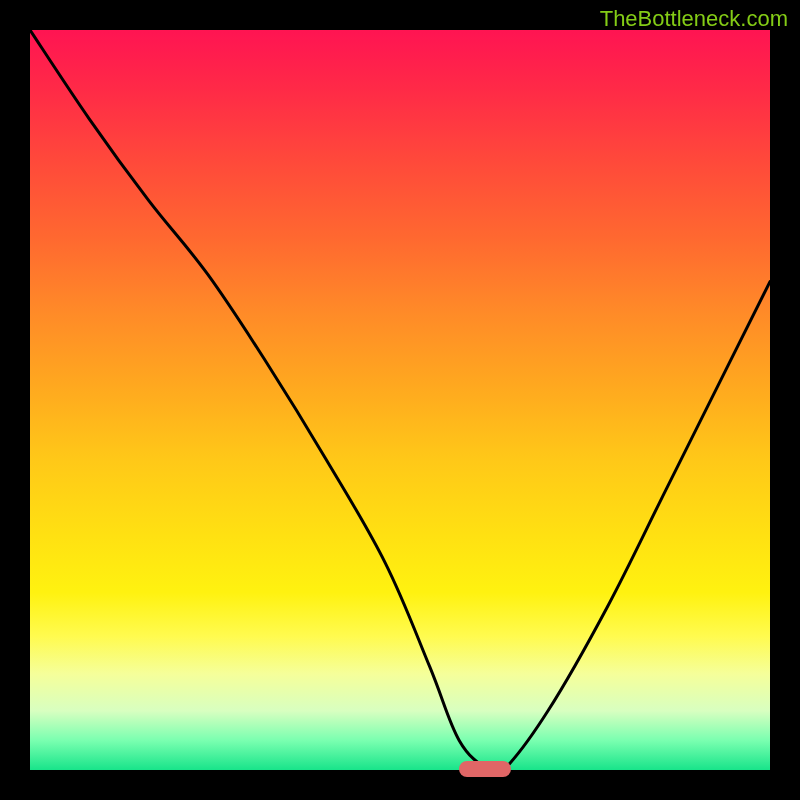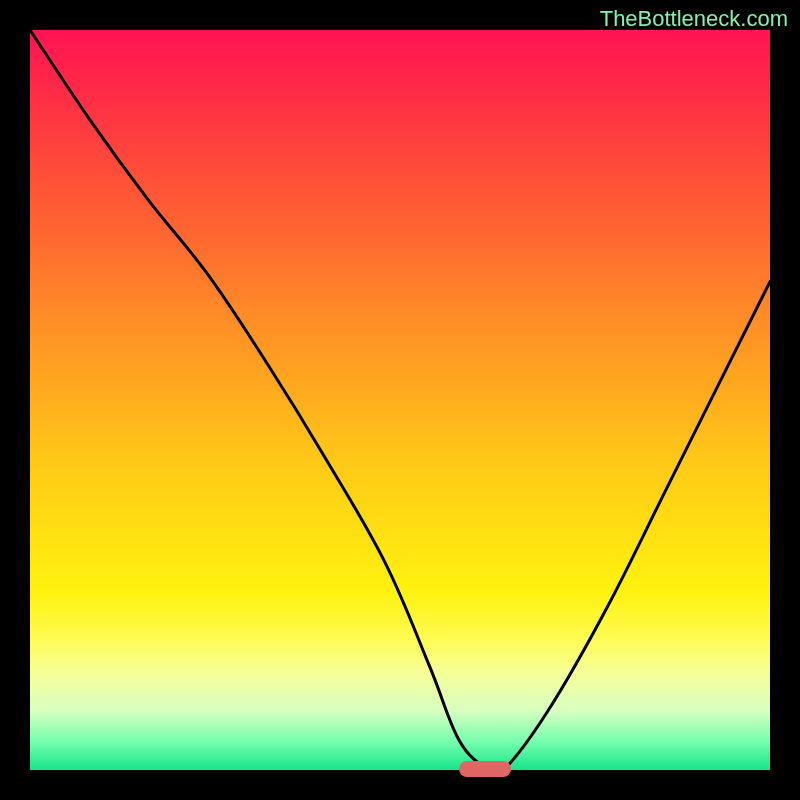--- a/index.html
+++ b/index.html
@@ -8,21 +8,21 @@
     width: 800px;
     height: 800px;
     background: #000;
     position: relative;
     font-family: Arial, sans-serif;
   }
   .watermark {
     position: absolute;
     top: 6px;
     right: 12px;
-    color: #86efac;
+    color: #84cc16;
     font-size: 22px;
     font-weight: 500;
     z-index: 10;
   }
   .plot-area {
     position: absolute;
     left: 30px;
     top: 30px;
     width: 740px;
     height: 740px;

